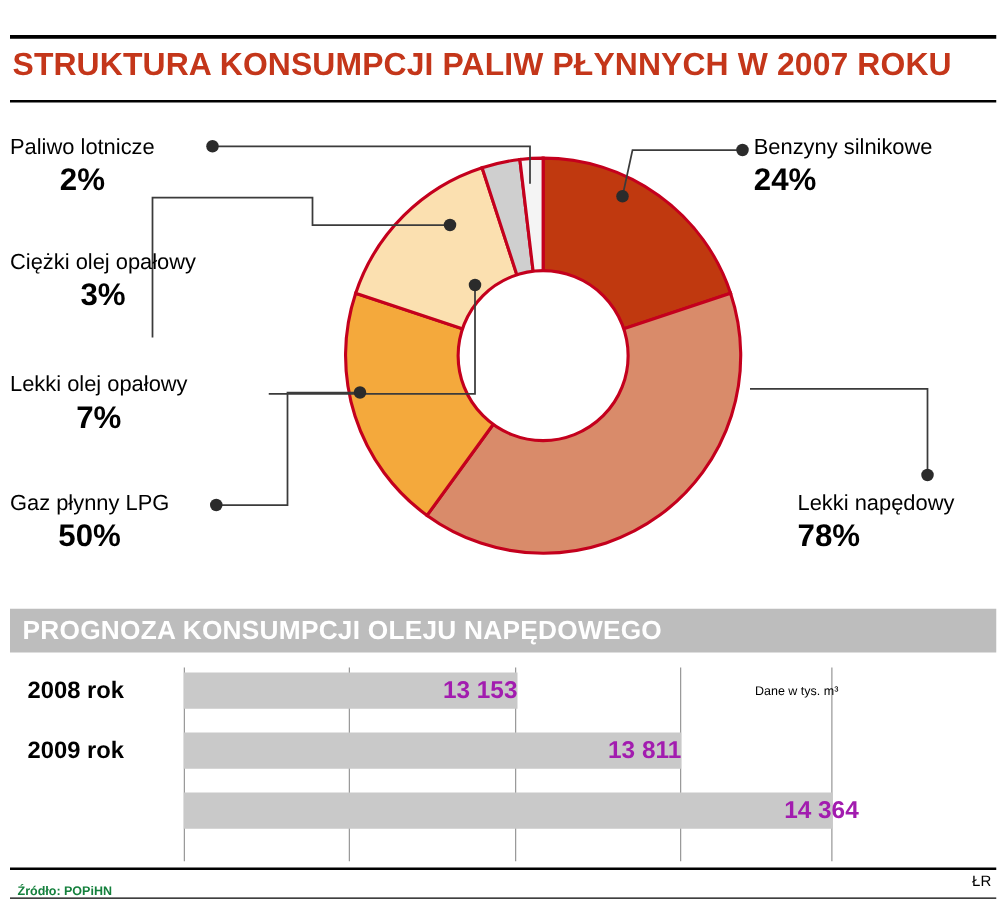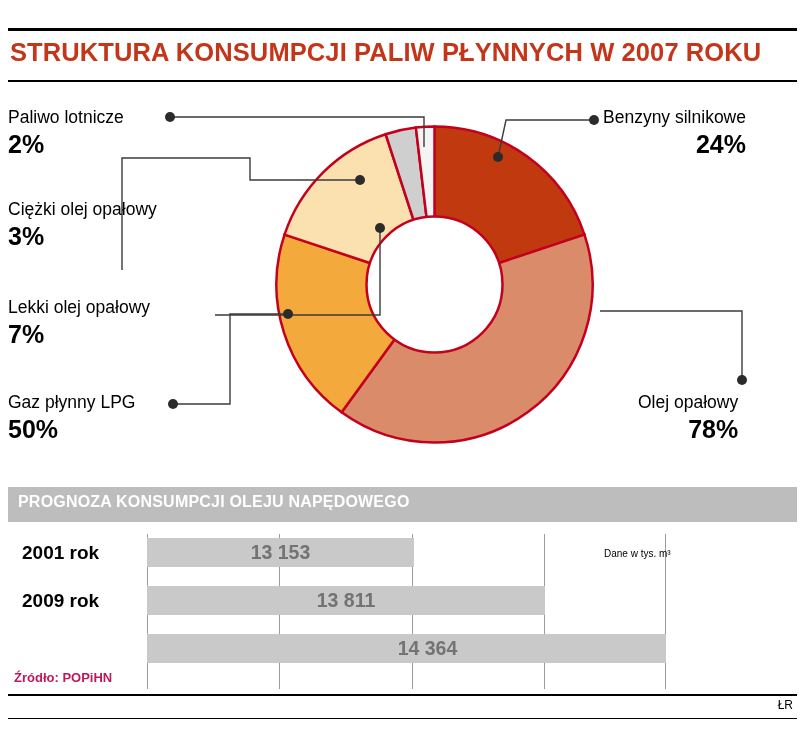--- a/index.html
+++ b/index.html
@@ -56,35 +56,36 @@
     top: 122px;
     width: 325px;
     height: 325px;
   }
   .donut-svg { display: block; }
 
   
   .pie-label {
     position: absolute;
     white-space: nowrap;
+    text-align: center;
   }
   .pie-label .name {
     font-size: 17.5px;
     font-weight: normal;
     color: #000000;
     line-height: 20px;
   }
   .pie-label .pct {
     font-size: 25px;
     font-weight: bold;
     color: #000000;
     line-height: 30px;
     margin-top: 2px;
   }
-  .pie-label.right { text-align: right; }
+  .pie-label.right { text-align: left; }
 
   .lbl-benzyny { left: 603px; top: 107px; }
   .lbl-olejnap { left: 638px; top: 392px; }
   .lbl-paliwo  { left: 8px;  top: 107px; }
   .lbl-ciezki  { left: 8px;  top: 199px; }
   .lbl-lekki   { left: 8px;  top: 297px; }
   .lbl-gaz     { left: 8px;  top: 392px; }
 
   
   .leaders {
@@ -100,21 +101,21 @@
     left: 8px;
     top: 487px;
     width: 789px;
     height: 35px;
     background: #bdbdbd;
   }
   .band-text {
     position: absolute;
     left: 18px;
     top: 493px;
-    font-size: 16px;
+    font-size: 21px;
     font-weight: bold;
     color: #ffffff;
     letter-spacing: 0.2px;
     white-space: nowrap;
   }
 
   
   .bars {
     position: absolute;
     left: 8px;
@@ -152,22 +153,22 @@
     height: 29px;
     background: #c9c9c9;
   }
   .bar-value {
     position: absolute;
     top: 4px;
     height: 29px;
     line-height: 29px;
     font-size: 19.5px;
     font-weight: bold;
-    color: #737373;
-    text-align: center;
+    color: #a21caf;
+    text-align: right;
     padding-right: 8px;
     white-space: nowrap;
   }
   .tick-vline {
     position: absolute;
     width: 1px;
     background: #9a9a9a;
   }
   .note {
     position: absolute;
@@ -182,24 +183,24 @@
     position: absolute;
     left: 8px;
     top: 694px;
     width: 789px;
     height: 2px;
     background: #000000;
   }
   .source {
     position: absolute;
     left: 14px;
-    top: 670px;
-    font-size: 13px;
-    font-weight: bold;
-    color: #be185d;
+    top: 708px;
+    font-size: 10px;
+    font-weight: bold;
+    color: #15803d;
   }
   .credit {
     position: absolute;
     right: 12px;
     top: 698px;
     font-size: 12px;
     color: #000000;
   }
   .footer-rule2 {
     position: absolute;
@@ -266,21 +267,21 @@
       <circle cx="288" cy="314" r="5"></circle>
     </g>
   </svg>
 
   <div class="pie-label right lbl-benzyny">
     <div class="name">Benzyny silnikowe</div>
     <div class="pct">24%</div>
   </div>
 
   <div class="pie-label right lbl-olejnap">
-    <div class="name">Olej opałowy</div>
+    <div class="name">Lekki napędowy</div>
     <div class="pct">78%</div>
   </div>
 
   <div class="pie-label lbl-paliwo">
     <div class="name">Paliwo lotnicze</div>
     <div class="pct">2%</div>
   </div>
 
   <div class="pie-label lbl-ciezki">
     <div class="name">Ciężki olej opałowy</div>
@@ -302,21 +303,21 @@
 
   <div class="bars">
 
     <div class="tick-vline" style="left:139px; top:0px; height:155px;"></div>
     <div class="tick-vline" style="left:271px; top:0px; height:155px;"></div>
     <div class="tick-vline" style="left:404px; top:0px; height:155px;"></div>
     <div class="tick-vline" style="left:536px; top:0px; height:155px;"></div>
     <div class="tick-vline" style="left:657px; top:0px; height:155px;"></div>
 
     <div class="bar-row" style="top:0px;">
-      <div class="bar-cat">2001 rok</div>
+      <div class="bar-cat">2008 rok</div>
       <div class="bar-track" style="width:651px;">
         <div class="bar-fill" style="width:267px;"></div>
       </div>
       <div class="bar-value" style="left:139px; width:267px;">13 153</div>
     </div>
 
     <div class="bar-row" style="top:48px;">
       <div class="bar-cat">2009 rok</div>
       <div class="bar-track" style="width:651px;">
         <div class="bar-fill" style="width:398px;"></div>

